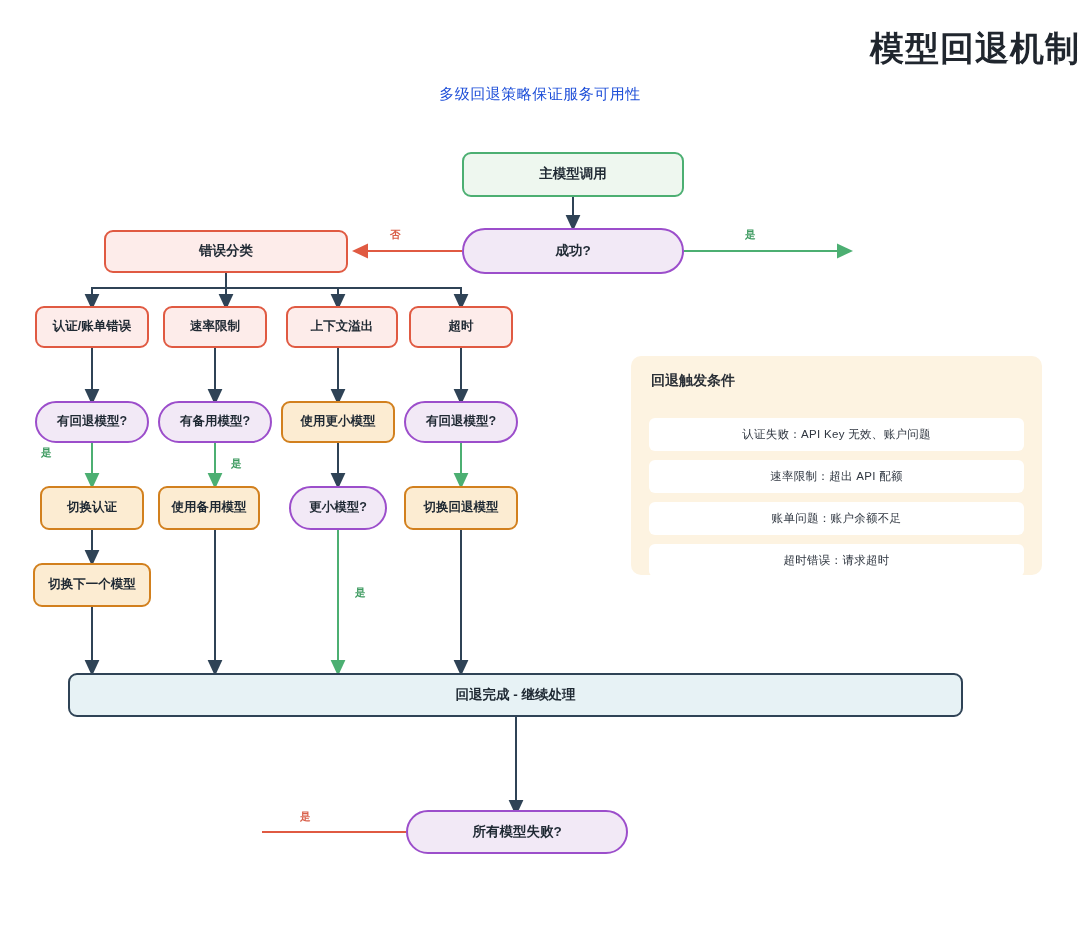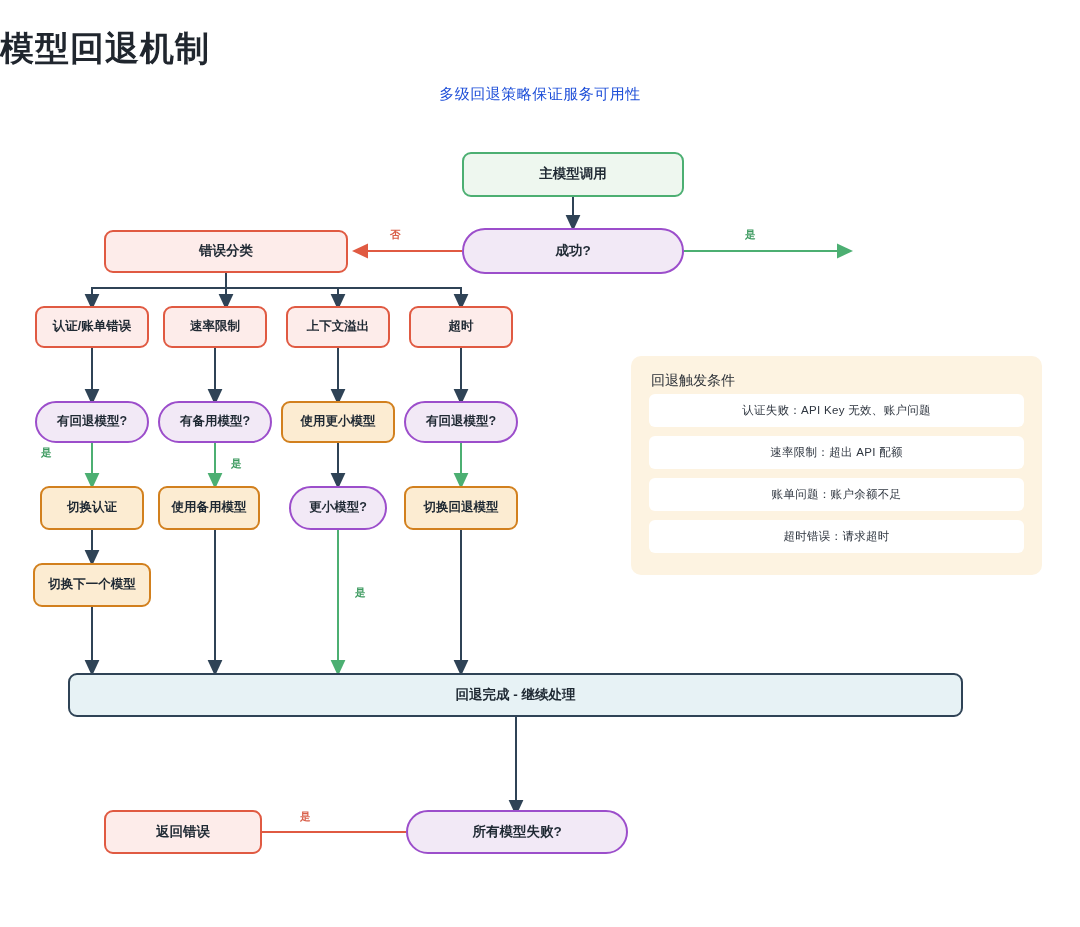--- a/index.html
+++ b/index.html
@@ -9,21 +9,21 @@
     font-family:"Liberation Sans","DejaVu Sans",sans-serif;
     color:#1f2933;
     overflow:hidden;
     position:relative;
   }
   #stage{position:relative;width:1080px;height:927px;}
 
   
   .page-title{
     position:absolute;left:0;top:26px;width:1080px;
-    text-align:left;
+    text-align:right;
     font-size:34px;font-weight:bold;letter-spacing:1px;
     color:#20262e;
   }
   .page-subtitle{
     position:absolute;left:0;top:85px;width:1080px;
     text-align:center;
     font-size:15px;color:#1d4ed8;letter-spacing:.5px;
   }
 
   
@@ -64,22 +64,22 @@
   
   .legend{
     position:absolute;left:631px;top:356px;width:411px;height:219px;
     background:#fdf3e1;
     border-radius:10px;
     box-sizing:border-box;
     padding:16px 18px 14px 18px;
     z-index:2;
   }
   .legend-title{
-    font-size:14px;font-weight:normal;color:#2a2f36;
-    margin:0 0 4px 2px;
+    font-size:14px;font-weight:bold;color:#2a2f36;
+    margin:0 0 28px 2px;
   }
   .legend-item{
     background:#ffffff;
     border-radius:6px;
     height:33px;
     margin-bottom:9px;
     display:flex;align-items:center;justify-content:center;
     font-size:11.5px;
     color:#2f3640;
     letter-spacing:.3px;
@@ -145,40 +145,39 @@
 
   <div class="node n-green" style="left:462px;top:152px;width:222px;height:45px;">主模型调用</div>
 
   <div class="node n-purple" style="left:462px;top:228px;width:222px;height:46px;">成功?</div>
 
 
   <div class="node n-red" style="left:104px;top:230px;width:244px;height:43px;">错误分类</div>
 
   <div class="node n-red small" style="left:35px;top:306px;width:114px;height:42px;">认证/账单错误</div>
   <div class="node n-red small" style="left:163px;top:306px;width:104px;height:42px;">速率限制</div>
-  <div class="node n-red small" style="left:286px;top:306px;width:104px;height:42px;">上下文溢出</div>
+  <div class="node n-red small" style="left:286px;top:306px;width:112px;height:42px;">上下文溢出</div>
   <div class="node n-red small" style="left:409px;top:306px;width:104px;height:42px;">超时</div>
 
   <div class="node n-purple small" style="left:35px;top:401px;width:114px;height:42px;">有回退模型?</div>
   <div class="node n-purple small" style="left:158px;top:401px;width:114px;height:42px;">有备用模型?</div>
   <div class="node n-orange small" style="left:281px;top:401px;width:114px;height:42px;">使用更小模型</div>
   <div class="node n-purple small" style="left:404px;top:401px;width:114px;height:42px;">有回退模型?</div>
 
   <div class="node n-orange small" style="left:40px;top:486px;width:104px;height:44px;">切换认证</div>
   <div class="node n-orange small" style="left:158px;top:486px;width:102px;height:44px;">使用备用模型</div>
   <div class="node n-purple small" style="left:289px;top:486px;width:98px;height:44px;">更小模型?</div>
   <div class="node n-orange small" style="left:404px;top:486px;width:114px;height:44px;">切换回退模型</div>
 
   <div class="node n-orange small" style="left:33px;top:563px;width:118px;height:44px;">切换下一个模型</div>
 
   <div class="node n-teal" style="left:68px;top:673px;width:895px;height:44px;">回退完成 - 继续处理</div>
 
   <div class="node n-purple" style="left:406px;top:810px;width:222px;height:44px;">所有模型失败?</div>
 
-  <div class="node n-red" style="left:104px;top:810px;width:158px;height:44px;">返回错误</div>
 
   <div class="elabel lab-red" style="left:390px;top:228px;">否</div>
   <div class="elabel lab-green" style="left:745px;top:228px;">是</div>
 
   <div class="elabel lab-green" style="left:41px;top:446px;">是</div>
   <div class="elabel lab-green" style="left:231px;top:457px;">是</div>
   <div class="elabel lab-green" style="left:355px;top:586px;">是</div>
   <div class="elabel lab-red" style="left:300px;top:810px;">是</div>
 
   <div class="legend">

